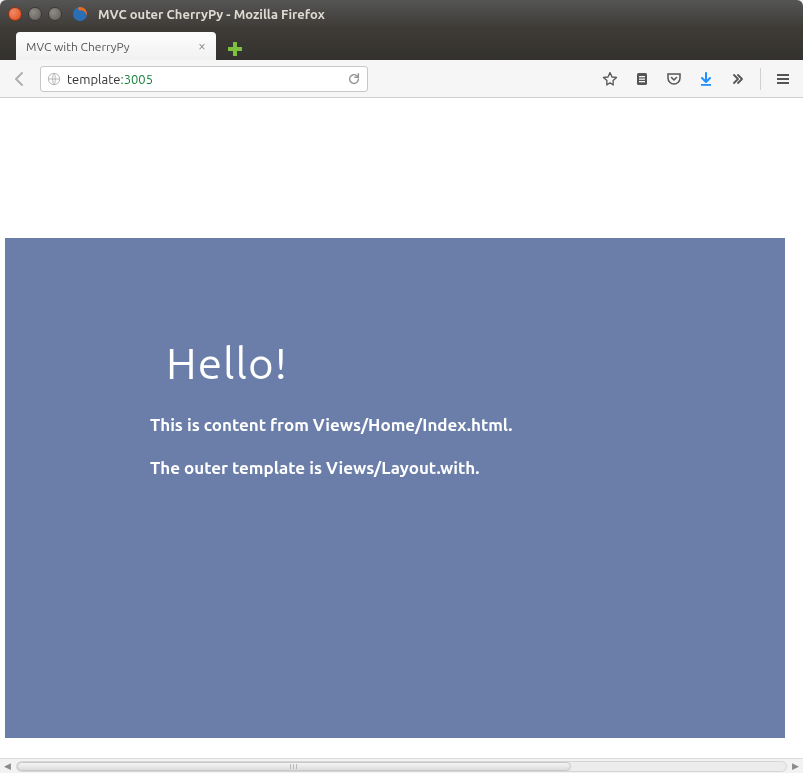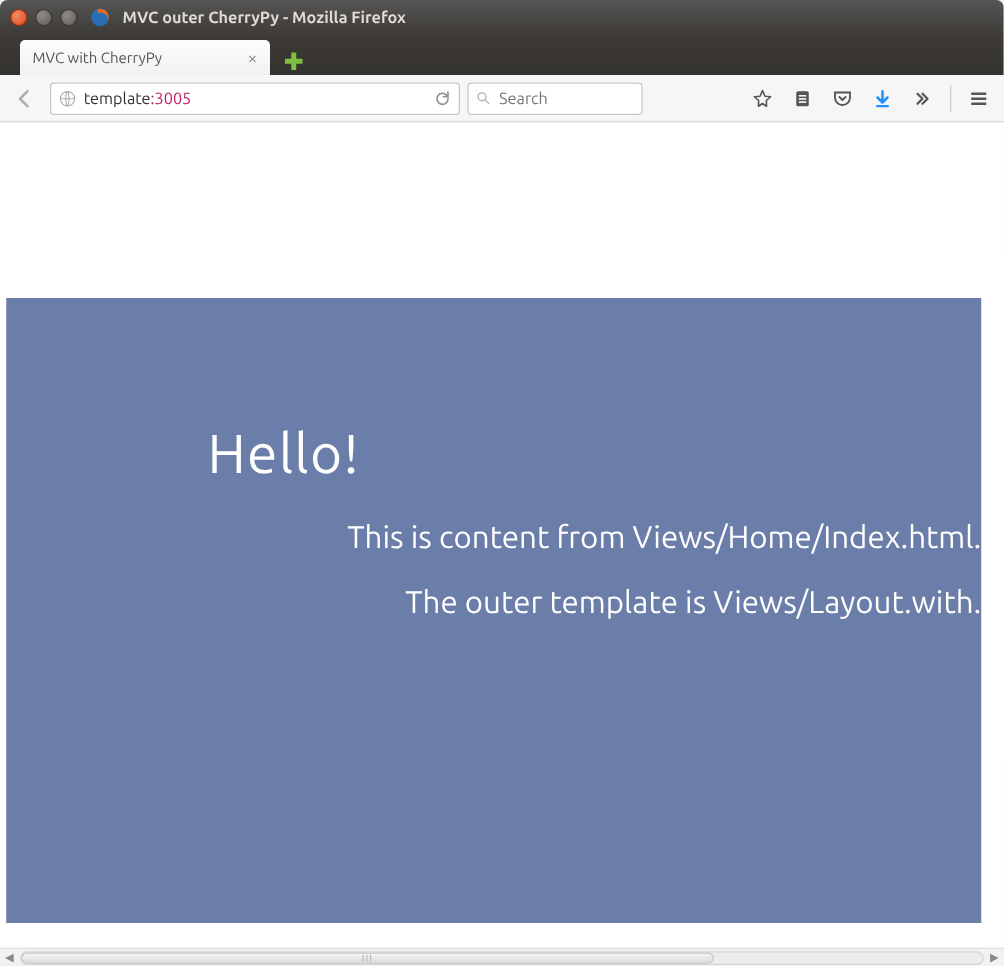--- a/index.html
+++ b/index.html
@@ -24,34 +24,34 @@
   .newtab .plus:before{left:5px;top:0;width:4px;height:14px;}
   .newtab .plus:after{top:5px;left:0;height:4px;width:14px;}
   
   .navbar{height:38px;background:#f6f6f6;border-bottom:1px solid #cfcfcf;display:flex;align-items:center;padding:0 6px;gap:6px;}
   .toolbar-btn{width:28px;height:28px;display:flex;align-items:center;justify-content:center;color:#6e6e6e;border-radius:3px;cursor:default;}
   .toolbar-btn.disabled{opacity:.45;}
   .toolbar-btn svg{width:16px;height:16px;fill:#5a5a5a;}
   .urlbar{flex:0 0 328px;height:26px;background:#fff;border:1px solid #c7c7c7;border-radius:3px;display:flex;align-items:center;padding:0 6px;font-size:13px;}
   .urlbar .globe{width:14px;height:14px;margin-right:6px;opacity:.6;}
   .urlbar .host{color:#333;}
-  .urlbar .port{color:#be185d;}
+  .urlbar .port{color:#15803d;}
   .urlbar .reload{margin-left:auto;opacity:.7;}
   .searchbar{flex:0 0 140px;height:26px;background:#fff;border:1px solid #c7c7c7;border-radius:3px;display:flex;align-items:center;padding:0 6px;font-size:13px;color:#9a9a9a;}
   .searchbar .mag{width:13px;height:13px;margin-right:5px;opacity:.6;}
   .searchbar input{border:0;outline:0;font:inherit;color:#333;width:100%;background:transparent;}
   .toolbar-right{display:flex;align-items:center;gap:4px;margin-left:auto;}
   .toolbar-right .toolbar-btn svg{fill:#6b6b6b;}
   .dl svg{fill:#1e90ff!important;}
   
   .viewport{flex:1;background:#fff;overflow:hidden;position:relative;}
   .page{position:absolute;inset:0;overflow:auto;}
   .hero{margin:140px 0 30px 5px;width:780px;min-height:500px;background:#6b7ea9;color:#fff;padding:100px 0 0 145px;}
   .hero h1{font-size:44px;font-weight:400;margin:0 0 28px 16px;letter-spacing:1px;}
-  .hero p{font-size:25px;margin:0 0 24px 0;font-weight:400;text-align:right;}
+  .hero p{font-size:17px;margin:0 0 24px 0;font-weight:700;}
   
   .hscroll{height:15px;background:#f2f2f2;border-top:1px solid #dcdcdc;display:flex;align-items:center;}
   .hscroll .arrow{width:15px;height:15px;display:flex;align-items:center;justify-content:center;color:#8a8a8a;font-size:9px;}
   .hscroll .track{flex:1;height:11px;margin:0 1px;background:#ececec;border:1px solid #d6d6d6;border-radius:6px;position:relative;}
   .hscroll .thumb{position:absolute;left:0;top:0;bottom:0;width:72%;background:linear-gradient(to bottom,#f5f5f5,#dcdcdc);border:1px solid #c7c7c7;border-radius:6px;display:flex;align-items:center;justify-content:center;}
   .hscroll .grip{display:flex;gap:2px;}
   .hscroll .grip span{width:1px;height:5px;background:#b9b9b9;}
 </style>
 </head>
 <body>
@@ -94,27 +94,20 @@
           <path d="M1.5 8h13M8 1.5c2 2 2 11 0 13M8 1.5c-2 2-2 11 0 13" stroke="#777" stroke-width="1" fill="none"></path>
         </svg>
       <span class="host">template</span>
         <span class="port">:3005</span>
       <svg class="reload" width="14" height="14" viewBox="0 0 16 16">
           <path d="M13 8a5 5 0 1 1-1.7-3.7L13 6" fill="none" stroke="#666" stroke-width="1.6" stroke-linecap="round"></path>
           <path d="M13 2v4H9" fill="none" stroke="#666" stroke-width="1.6" stroke-linecap="round" stroke-linejoin="round"></path>
         </svg>
     </div>
 
-    <div class="searchbar">
-      <svg class="mag" viewBox="0 0 16 16">
-          <circle cx="6.5" cy="6.5" r="4.5" fill="none" stroke="#777" stroke-width="1.5"></circle>
-          <line x1="10" y1="10" x2="14" y2="14" stroke="#777" stroke-width="1.5" stroke-linecap="round"></line>
-        </svg>
-      <input type="text" placeholder="Search" style="">
-    </div>
 
     <div class="toolbar-right">
       <div class="toolbar-btn">
         <svg viewBox="0 0 16 16">
             <path d="M8 1.5 10 6l4.5.4-3.4 3 .1 4.6L8 11.8 4.8 14l.1-4.6L1.5 6.4 6 6z" fill="none" stroke="#555" stroke-width="1.3" stroke-linejoin="round"></path>
           </svg>
       </div>
       <div class="toolbar-btn">
         <svg viewBox="0 0 16 16">
             <rect x="3" y="2" width="10" height="12" rx="1.5" fill="#555"></rect>

